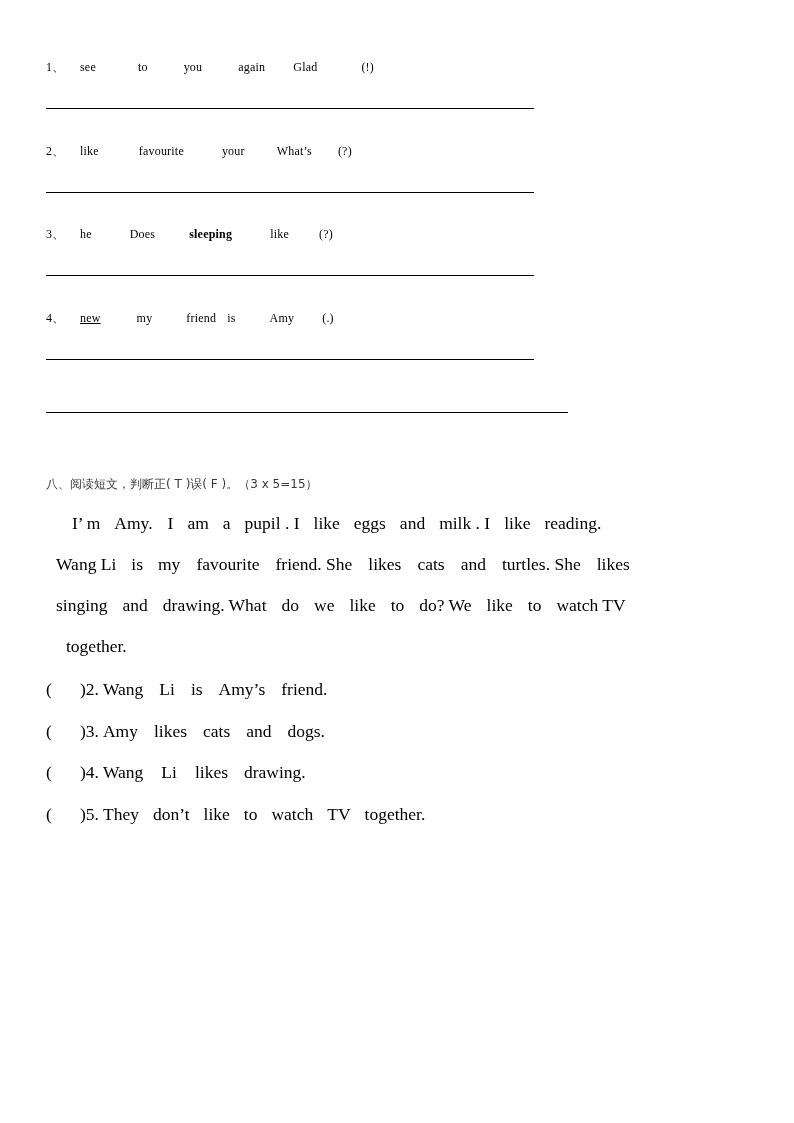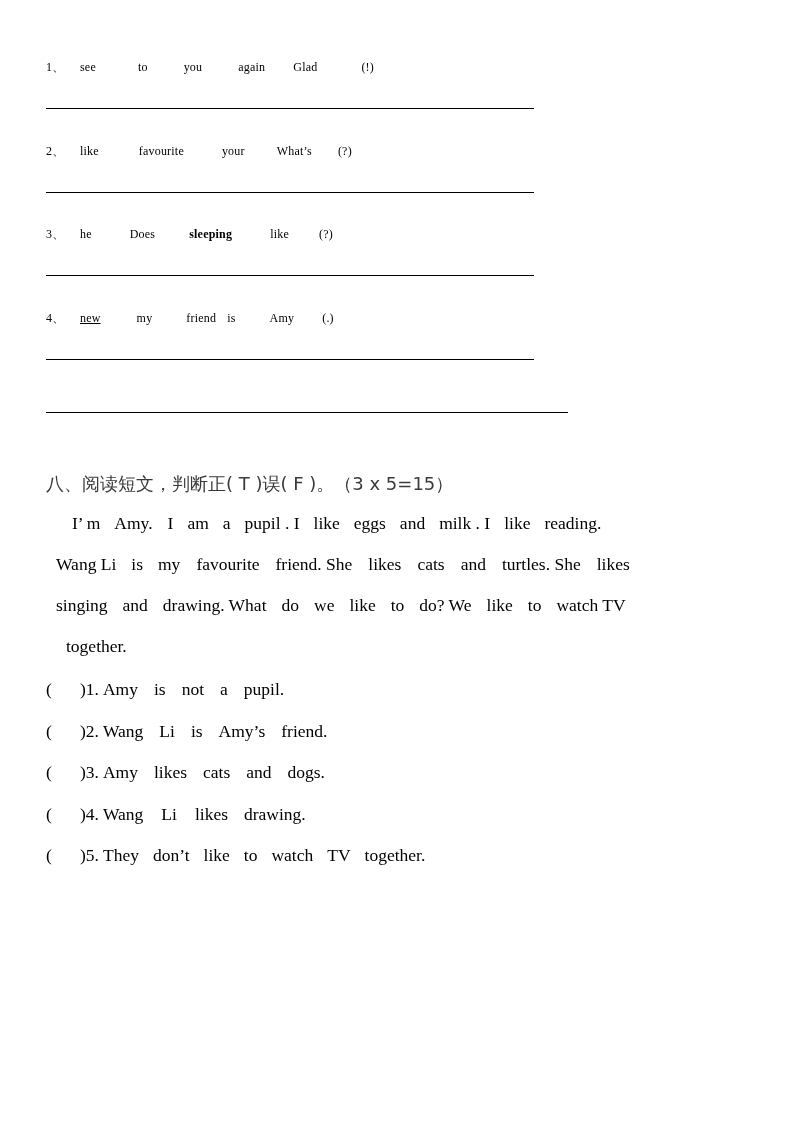--- a/index.html
+++ b/index.html
@@ -60,21 +60,21 @@
     position: absolute;
     left: 0;
     width: 100%;
   }
 
   
   .section-heading {
     position: absolute;
     left: 46px;
     top: 472px;
-    font-size: 18px;
+    font-size: 12px;
     line-height: 24px;
     font-family: "DejaVu Sans", "Liberation Sans", sans-serif;
     color: #3a3a3a;
     white-space: nowrap;
   }
 
   
   .passage {
     position: absolute;
     left: 56px;
@@ -155,20 +155,19 @@
   <div class="section-heading">八、阅读短文，判断正( T )误( F )。（3 x 5=15）</div>
 
   <div class="passage">
       <div class="passage-line indent-sm"><span class="w" style="margin-right: 14px;">I’ m</span><span class="w" style="margin-right: 15px;">Amy.</span><span class="w" style="margin-right: 14px;">I</span><span class="w" style="margin-right: 14px;">am</span><span class="w" style="margin-right: 14px;">a</span><span class="w" style="margin-right: 14px;">pupil . I</span><span class="w" style="margin-right: 14px;">like</span><span class="w" style="margin-right: 14px;">eggs</span><span class="w" style="margin-right: 14px;">and</span><span class="w" style="margin-right: 14px;">milk . I</span><span class="w" style="margin-right: 14px;">like</span><span class="w">reading.</span></div>
       <div class="passage-line "><span class="w" style="margin-right: 15px;">Wang Li</span><span class="w" style="margin-right: 15px;">is</span><span class="w" style="margin-right: 16px;">my</span><span class="w" style="margin-right: 16px;">favourite</span><span class="w" style="margin-right: 16px;">friend. She</span><span class="w" style="margin-right: 16px;">likes</span><span class="w" style="margin-right: 16px;">cats</span><span class="w" style="margin-right: 16px;">and</span><span class="w" style="margin-right: 16px;">turtles. She</span><span class="w">likes</span></div>
       <div class="passage-line "><span class="w" style="margin-right: 15px;">singing</span><span class="w" style="margin-right: 15px;">and</span><span class="w" style="margin-right: 15px;">drawing. What</span><span class="w" style="margin-right: 15px;">do</span><span class="w" style="margin-right: 15px;">we</span><span class="w" style="margin-right: 15px;">like</span><span class="w" style="margin-right: 15px;">to</span><span class="w" style="margin-right: 15px;">do? We</span><span class="w" style="margin-right: 15px;">like</span><span class="w" style="margin-right: 15px;">to</span><span class="w">watch TV</span></div>
       <div class="passage-line indent-xs"><span class="w">together.</span></div>
     </div>
 
   <div class="tf-list">
-      <div class="tf-item"><span class="paren-open">(</span><span class="paren-close-num">)1.</span><span class="w" style="margin-right: 16px;">Amy</span><span class="w" style="margin-right: 16px;">is</span><span class="w" style="margin-right: 16px;">not</span><span class="w" style="margin-right: 16px;">a</span><span class="w">pupil.</span></div>
       <div class="tf-item"><span class="paren-open">(</span><span class="paren-close-num">)2.</span><span class="w" style="margin-right: 16px;">Wang</span><span class="w" style="margin-right: 16px;">Li</span><span class="w" style="margin-right: 16px;">is</span><span class="w" style="margin-right: 16px;">Amy’s</span><span class="w">friend.</span></div>
       <div class="tf-item"><span class="paren-open">(</span><span class="paren-close-num">)3.</span><span class="w" style="margin-right: 16px;">Amy</span><span class="w" style="margin-right: 16px;">likes</span><span class="w" style="margin-right: 16px;">cats</span><span class="w" style="margin-right: 16px;">and</span><span class="w">dogs.</span></div>
       <div class="tf-item"><span class="paren-open">(</span><span class="paren-close-num">)4.</span><span class="w" style="margin-right: 18px;">Wang</span><span class="w" style="margin-right: 18px;">Li</span><span class="w" style="margin-right: 16px;">likes</span><span class="w">drawing.</span></div>
       <div class="tf-item"><span class="paren-open">(</span><span class="paren-close-num">)5.</span><span class="w" style="margin-right: 14px;">They</span><span class="w" style="margin-right: 14px;">don’t</span><span class="w" style="margin-right: 14px;">like</span><span class="w" style="margin-right: 14px;">to</span><span class="w" style="margin-right: 14px;">watch</span><span class="w" style="margin-right: 14px;">TV</span><span class="w">together.</span></div>
     </div>
 
 </div>
 
 </body></html>

